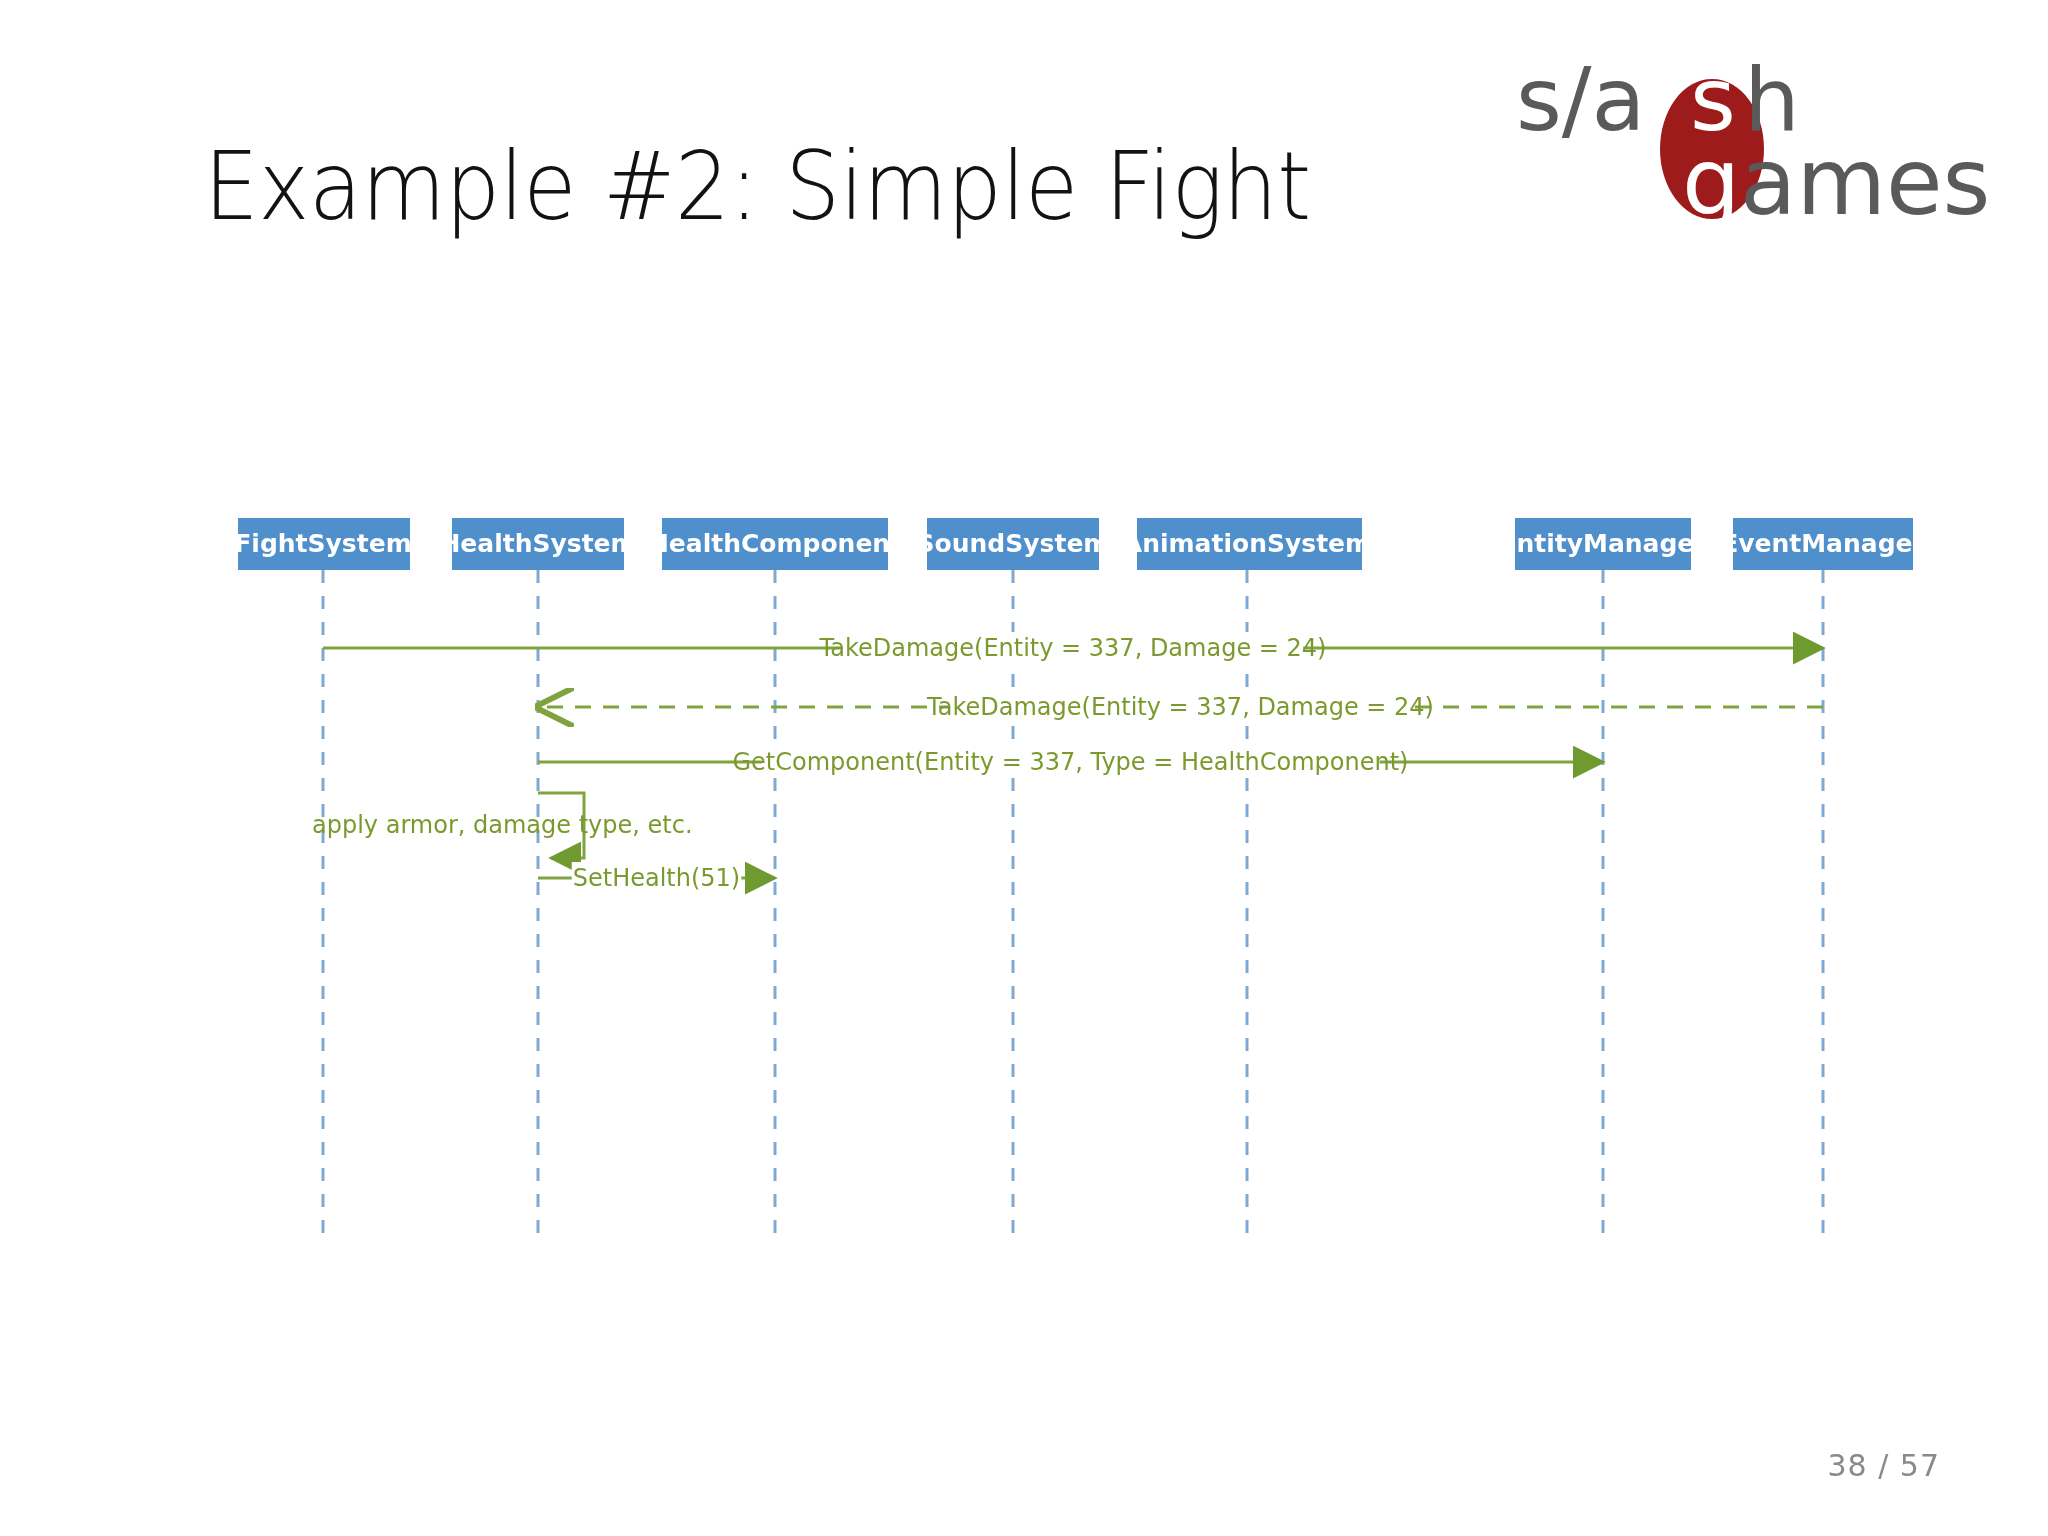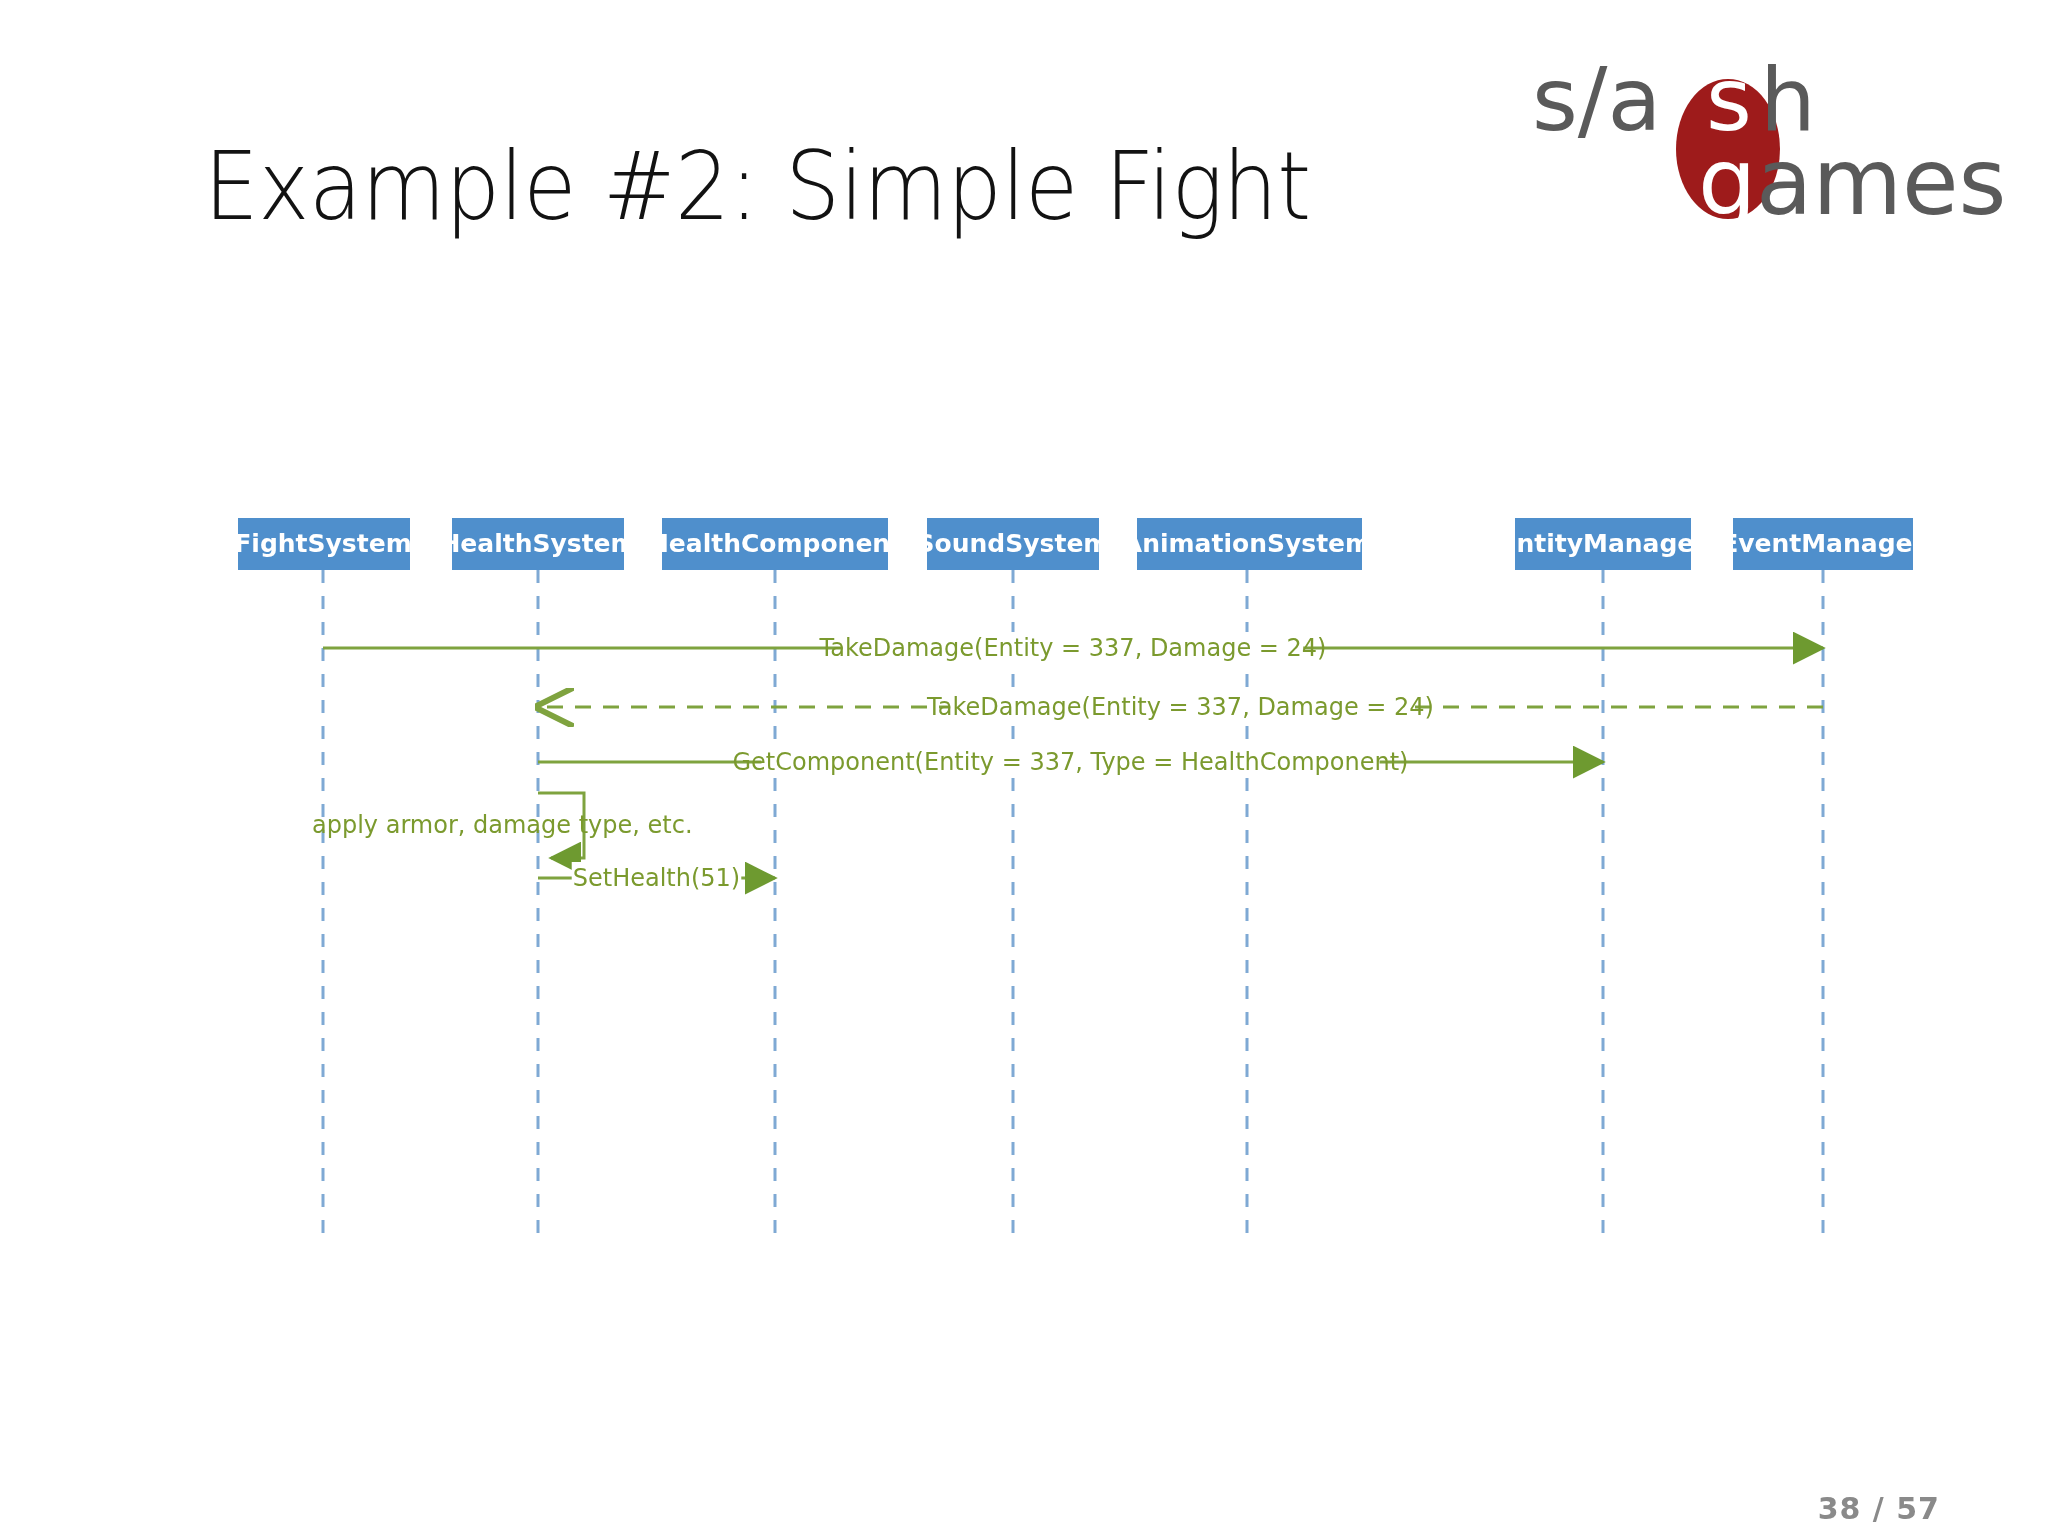--- a/index.html
+++ b/index.html
@@ -35,21 +35,21 @@
     letter-spacing: -0.5px;
     color: #121212;
     white-space: nowrap;
     transform: scaleX(0.92);
     transform-origin: left top;
   }
 
   
   #logo {
     position: absolute;
-    right: 0;
+    right: 16px;
     top: 52px;
     width: 520px;
     height: 180px;
   }
   #logo svg { display: block; width: 100%; height: 100%; }
 
   
   #diagram {
     position: absolute;
     left: 0;
@@ -98,23 +98,23 @@
     font-size: 24px;
     text-anchor: start;
     dominant-baseline: middle;
   }
   .label-bg { fill: #ffffff; }
 
   
   #page-number {
     position: absolute;
     right: 108px;
-    top: 1491px;
-    font-family: "DejaVu Sans", sans-serif;
-    font-weight: 700;
+    top: 1448px;
+    font-family: "DejaVu Sans", sans-serif;
+    font-weight: 400;
     font-size: 30px;
     color: #8a8a8a;
     letter-spacing: 1px;
     white-space: nowrap;
   }
 </style>
 </head>
 <body>
 
 <div id="slide">

